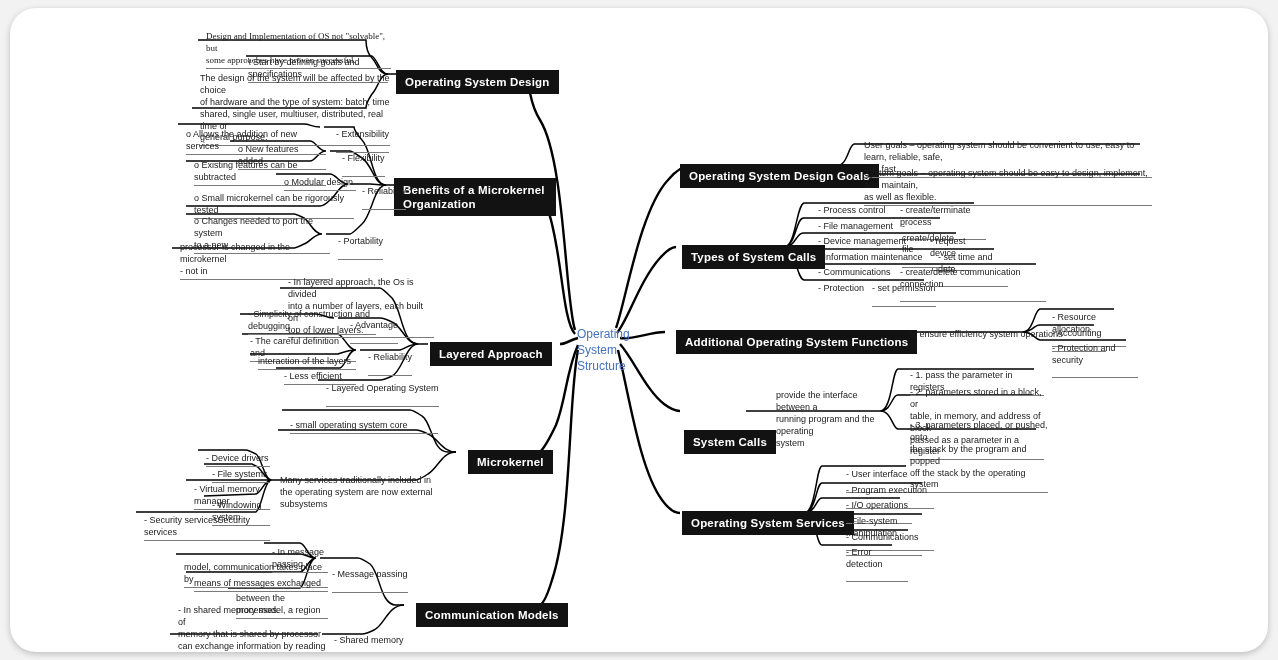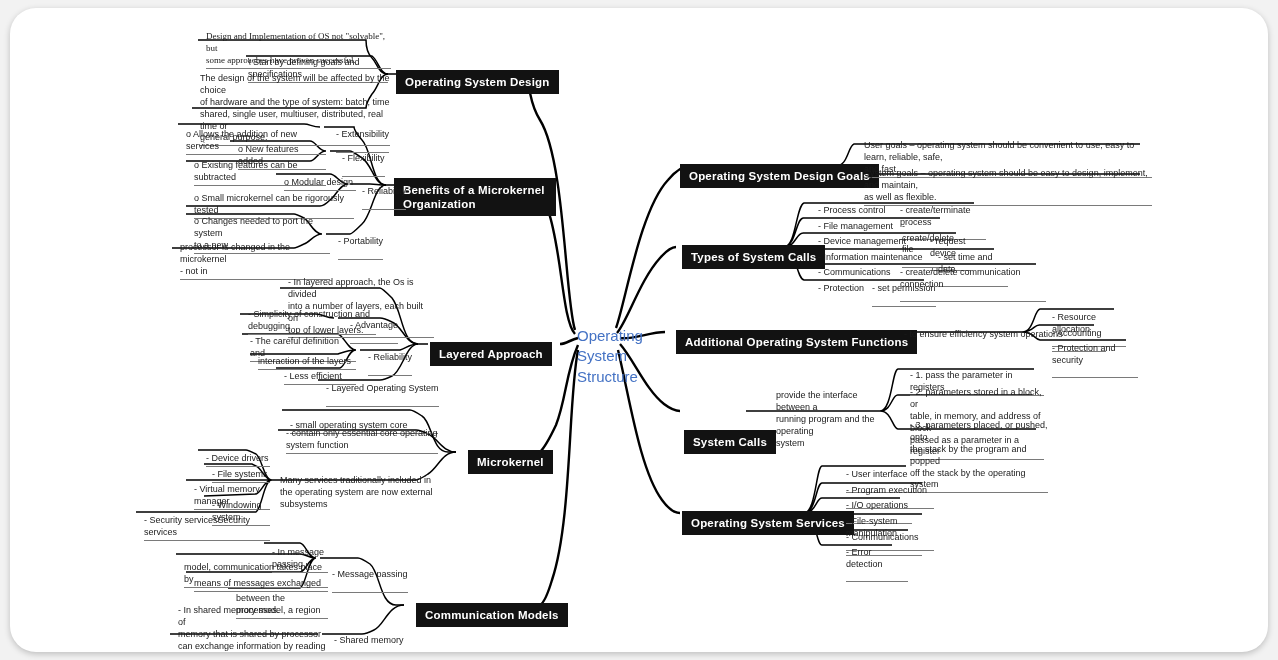--- a/index.html
+++ b/index.html
@@ -5,21 +5,21 @@
   html,body{margin:0;padding:0;background:#ffffff;}
   body{width:1278px;height:660px;overflow:hidden;font-family:"Liberation Sans","DejaVu Sans",sans-serif;}
   #canvas{position:absolute;left:10px;top:8px;width:1258px;height:644px;background:#ffffff;
           border-radius:26px;box-shadow:0 2px 6px rgba(0,0,0,0.22);overflow:hidden;}
   #page{position:absolute;left:0;top:0;width:1278px;height:660px;background:#f2f2f2;}
   svg.wires{position:absolute;left:0;top:0;width:1278px;height:660px;pointer-events:none;}
 
   .node{position:absolute;background:#121212;color:#ffffff;font-weight:bold;
         padding:5px 9px;line-height:1.22;letter-spacing:.2px;}
   .node.sm{font-size:11.5px;}
-  .center{position:absolute;color:#4472C4;font-size:15px;line-height:1.35;}
+  .center{position:absolute;color:#4472C4;font-size:12px;line-height:1.35;}
 
   .leaf{position:absolute;color:#1b1b1b;font-size:9px;line-height:1.32;white-space:pre-line;}
   .leaf.u{border-bottom:1px solid #7a7a7a;padding-bottom:1px;}
   .tag{position:absolute;color:#1b1b1b;font-size:9px;line-height:1.3;}
   .tag.u{border-bottom:1px solid #7a7a7a;padding-bottom:11px;}
 </style>
 </head>
 <body>
 
 <div id="page"></div>
@@ -130,22 +130,20 @@
 
   <div class="tag u" style="left:358px;top:344px;">- Reliability</div>
   <div class="leaf u" style="left:240px;top:328px;width:106px;">- The careful definition and</div>
   <div class="leaf u" style="left:248px;top:348px;width:98px;">interaction of the layers</div>
   <div class="leaf u" style="left:274px;top:363px;width:72px;">- Less efficient</div>
 
   <div class="tag u" style="left:316px;top:375px;">- Layered Operating System</div>
 
   <div class="node sm" style="left:458px;top:442px;">Microkernel</div>
   <div class="leaf u" style="left:280px;top:412px;width:148px;">- small operating system core</div>
-  <div class="leaf u" style="left:276px;top:420px;width:152px;">- contain only essential core operating
-system function</div>
   <div class="leaf" style="left:270px;top:467px;width:180px;">Many services traditionally included in
 the operating system are now external subsystems</div>
 
   <div class="leaf u" style="left:196px;top:445px;width:64px;">- Device drivers</div>
   <div class="leaf u" style="left:202px;top:461px;width:58px;">- File systems</div>
   <div class="leaf u" style="left:184px;top:476px;width:76px;">- Virtual memory manager</div>
   <div class="leaf u" style="left:202px;top:492px;width:58px;">- Windowing system</div>
   <div class="leaf u" style="left:134px;top:507px;width:126px;">- Security servicesSecurity services</div>
 
   <div class="node sm" style="left:406px;top:595px;">Communication Models</div>

